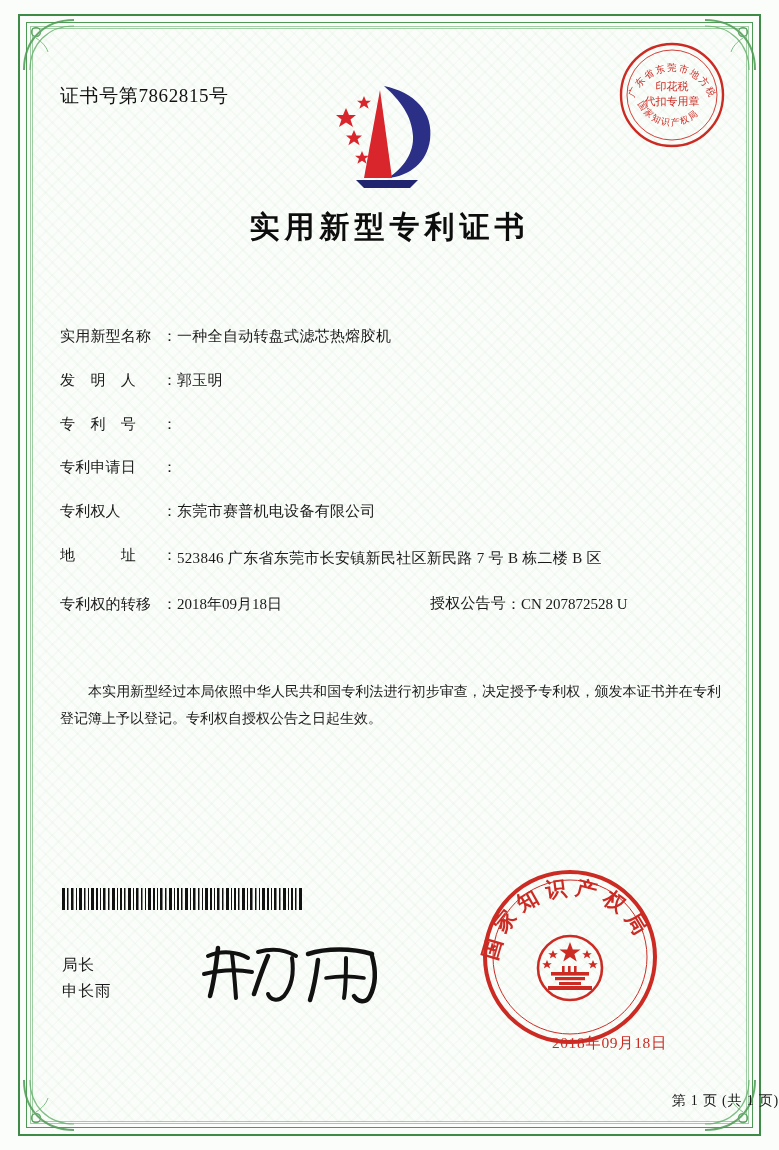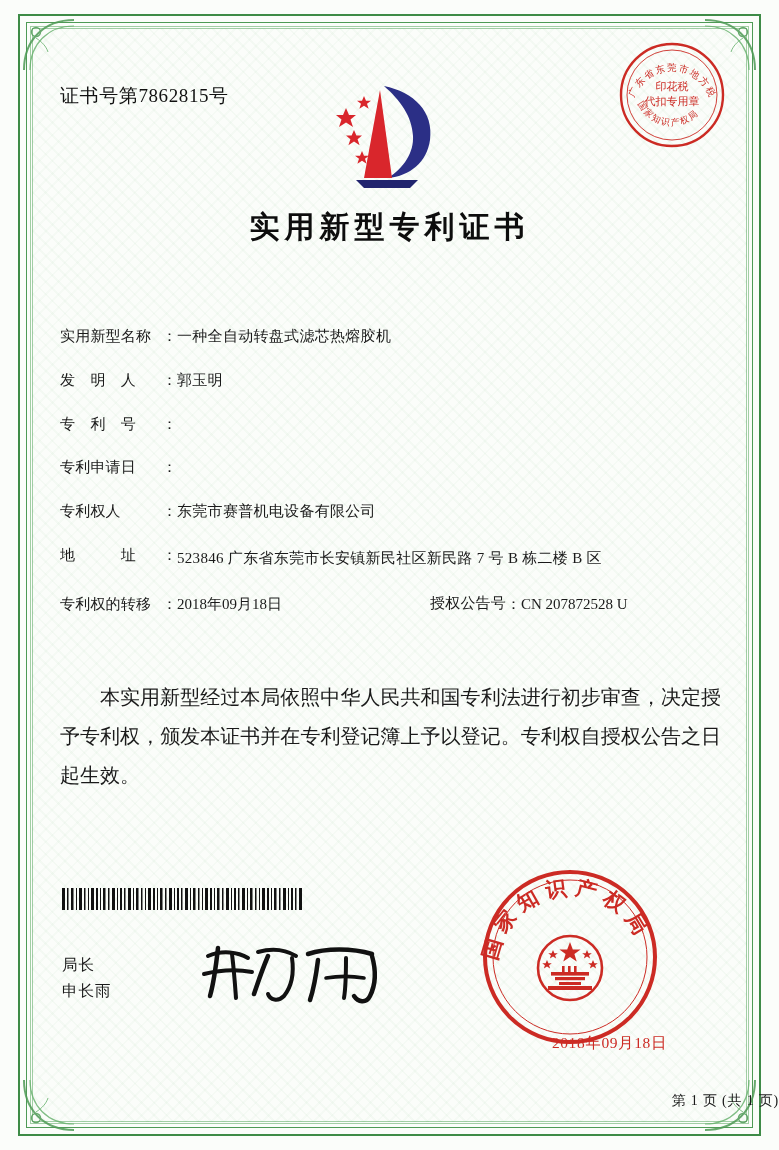--- a/index.html
+++ b/index.html
@@ -144,21 +144,21 @@
   .grant-left { flex: 0 0 370px; display: flex; }
   .grant-right { display: flex; }
   .grant-right .flabel { width: auto; flex: 0 0 auto; font-family: Liberation Mono, monospace; }
 
   
   .paras {
     position: absolute;
     left: 60px;
     right: 58px;
     top: 678px;
-    font-size: 20px;
+    font-size: 14px;
     line-height: 1.95;
     text-align: justify;
   }
   .paras p {
     margin: 0 0 2px 0;
     text-indent: 2em;
   }
 
   
   .barcode {

